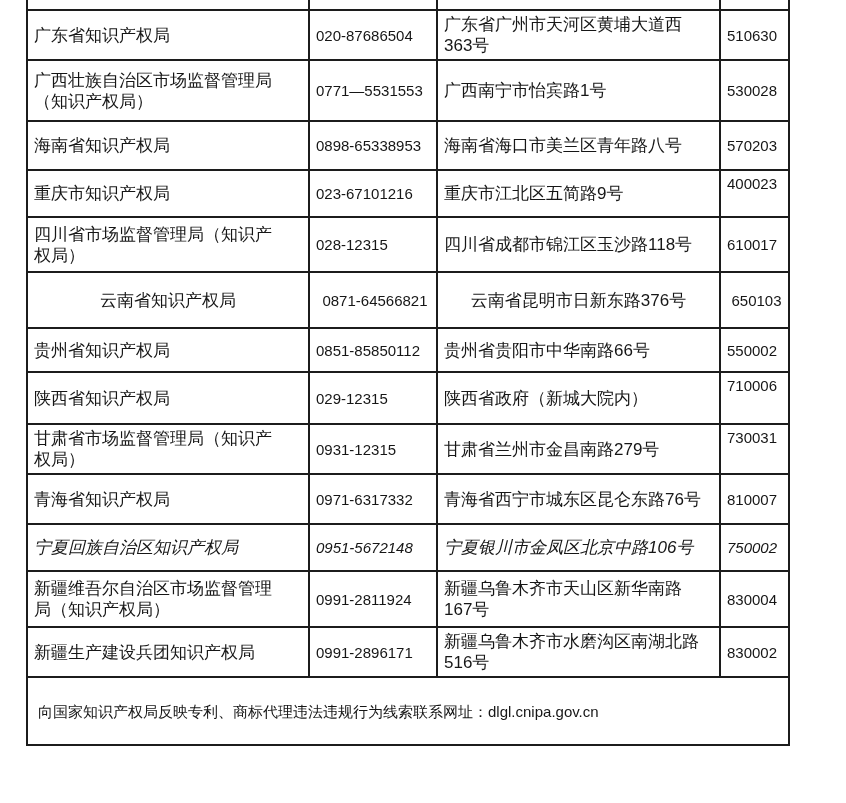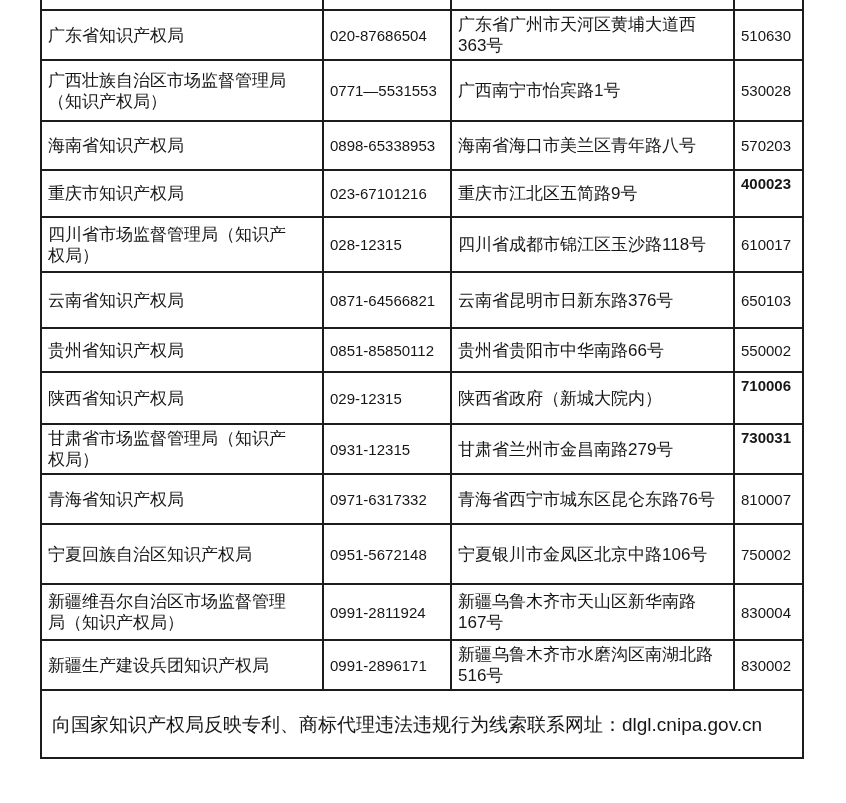--- a/index.html
+++ b/index.html
@@ -14,21 +14,21 @@
     overflow: hidden;
   }
   .page {
     position: relative;
     width: 846px;
     height: 803px;
     background: #ffffff;
   }
   table.ip-table {
     position: absolute;
-    left: 40px;
+    left: 26px;
     top: 0;
     width: 762px;
     border-collapse: collapse;
     table-layout: fixed;
   }
   col.c-office  { width: 282px; }
   col.c-phone   { width: 128px; }
   col.c-address { width: 283px; }
   col.c-zip     { width: 69px; }
 
@@ -44,44 +44,43 @@
     overflow: hidden;
   }
   td.col-phone, td.col-zip {
     font-size: 15px;
     white-space: nowrap;
     padding-right: 2px;
   }
   td.zip-top {
     vertical-align: top;
     padding-top: 2px;
-    font-weight: bold;
   }
   tr.cut-row td {
     border-top: none;
     padding: 0;
   }
   tr.footer-row td {
-    font-size: 19px;
+    font-size: 15px;
     padding-left: 10px;
     white-space: nowrap;
   }
   
   #table-body tr:nth-child(1)  { height: 10px; }
   #table-body tr:nth-child(2)  { height: 47px; }
   #table-body tr:nth-child(3)  { height: 61px; margin-top: 44px; }
   #table-body tr:nth-child(4)  { height: 49px; }
   #table-body tr:nth-child(5)  { height: 47px; }
   #table-body tr:nth-child(6)  { height: 55px; }
-  #table-body tr:nth-child(7)  { height: 56px; }
+  #table-body tr:nth-child(7)  { height: 56px; text-align: center; }
   #table-body tr:nth-child(8)  { height: 44px; }
   #table-body tr:nth-child(9)  { height: 52px; margin-left: 20px; }
   #table-body tr:nth-child(10) { height: 48px; }
   #table-body tr:nth-child(11) { height: 50px; }
-  #table-body tr:nth-child(12) { height: 60px; }
+  #table-body tr:nth-child(12) { height: 47px; font-style: italic; }
   #table-body tr:nth-child(13) { height: 56px; }
   #table-body tr:nth-child(14) { height: 49px; }
   #table-body tr:nth-child(15) { height: 68px; }
 </style>
 </head>
 <body>
 
 <div class="page">
   <table class="ip-table">
     <colgroup>

